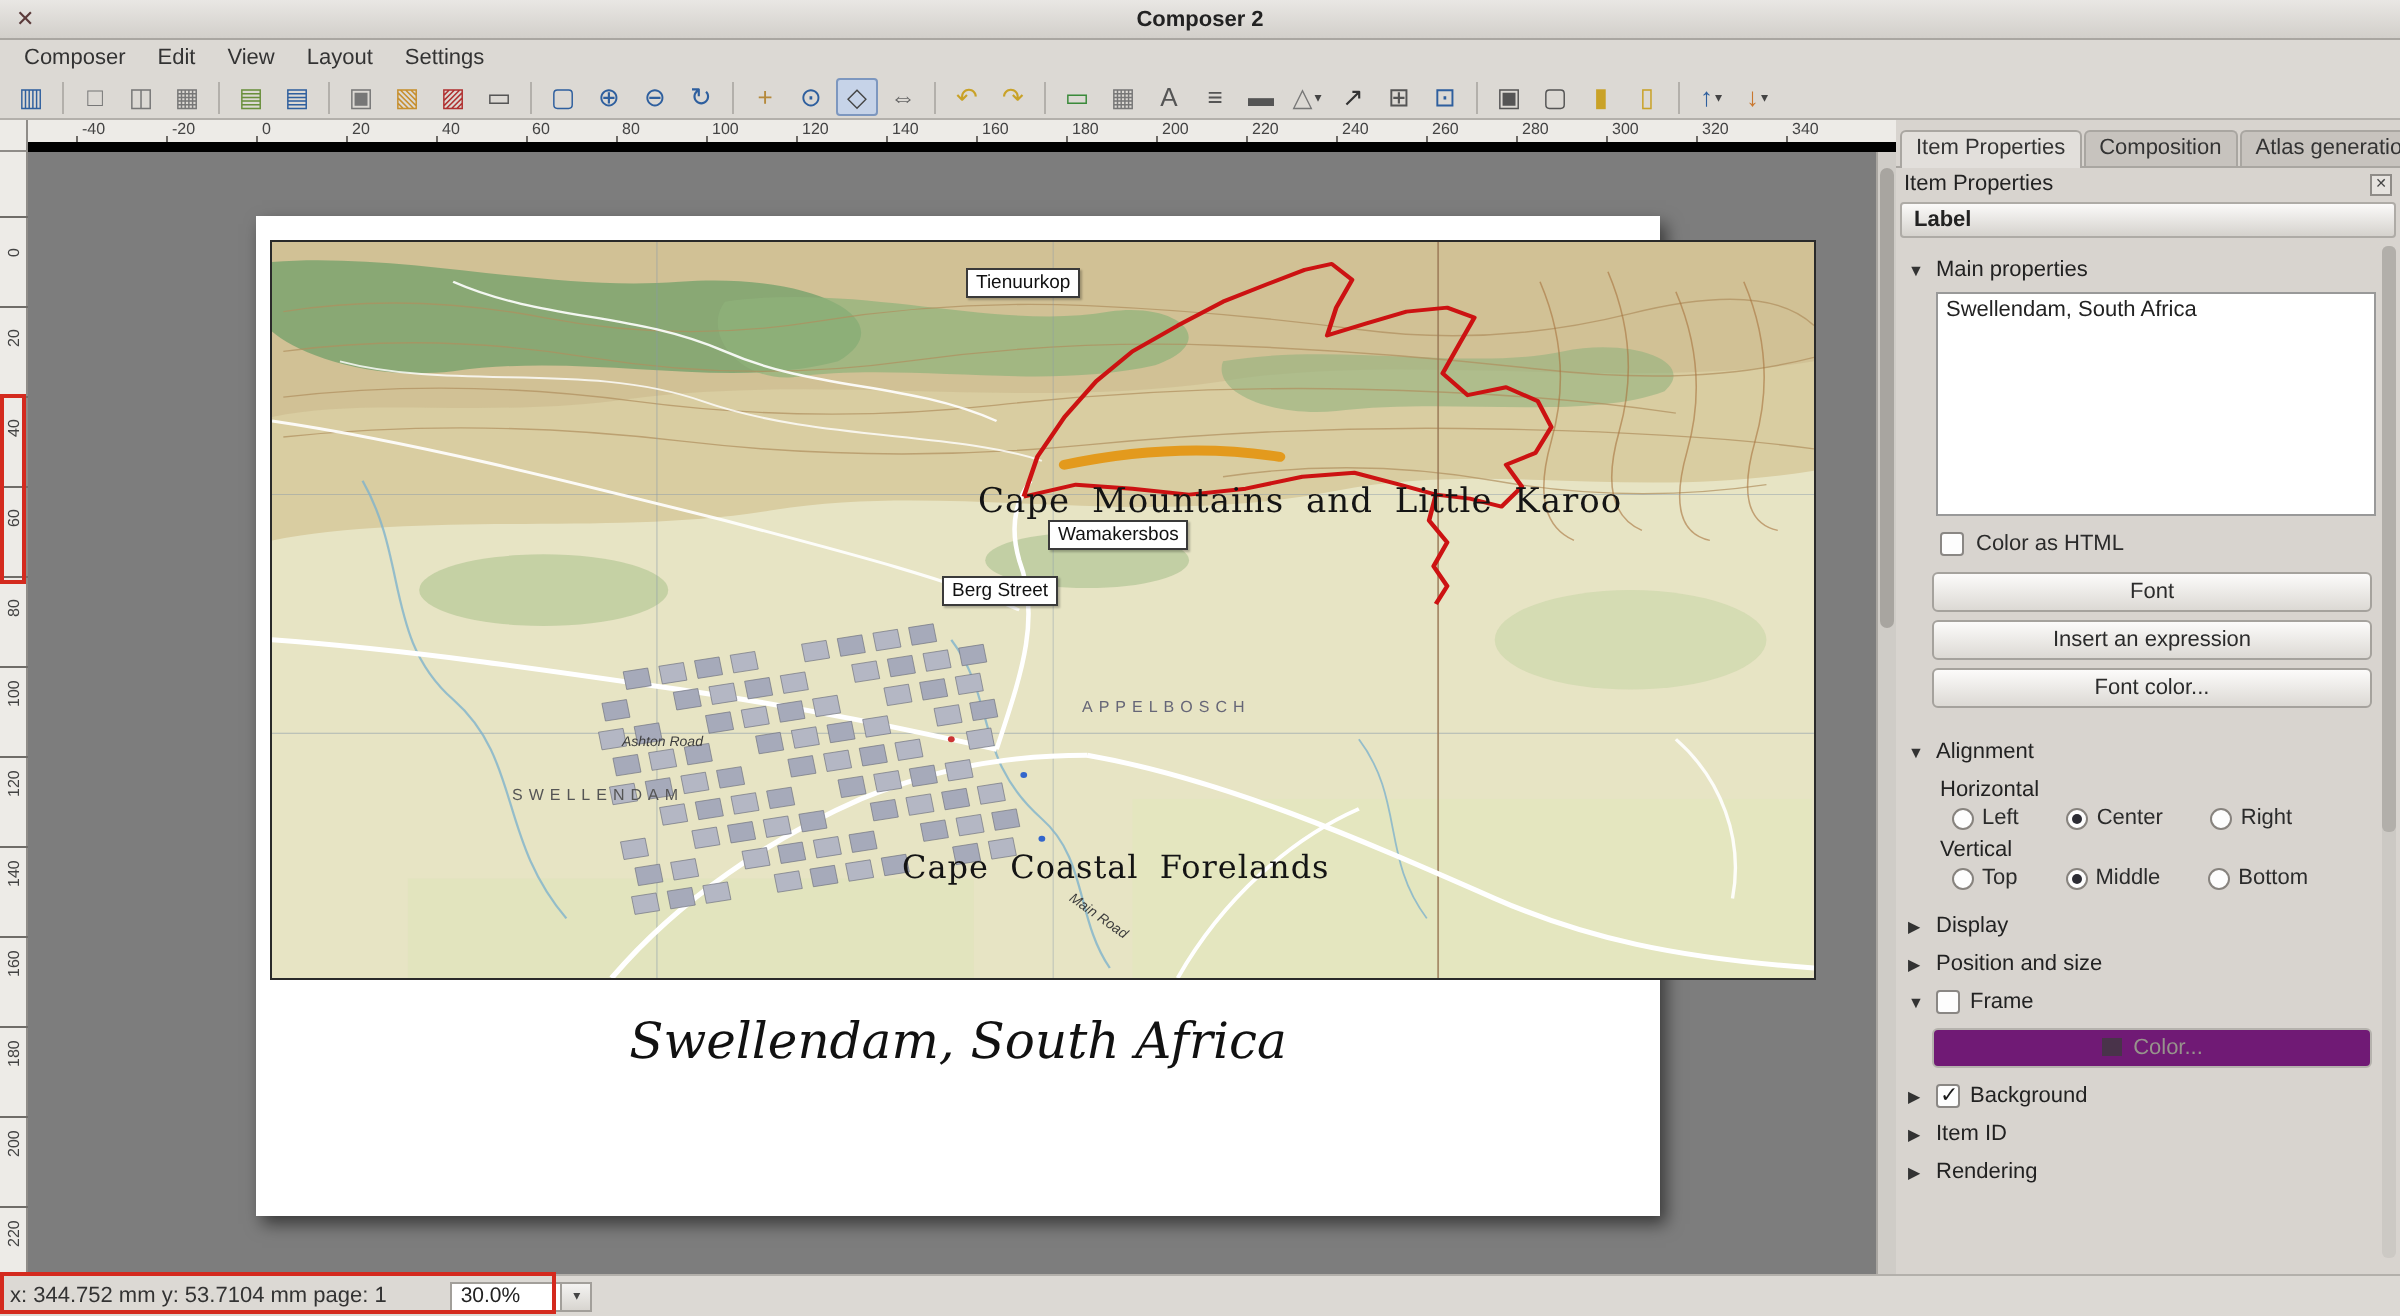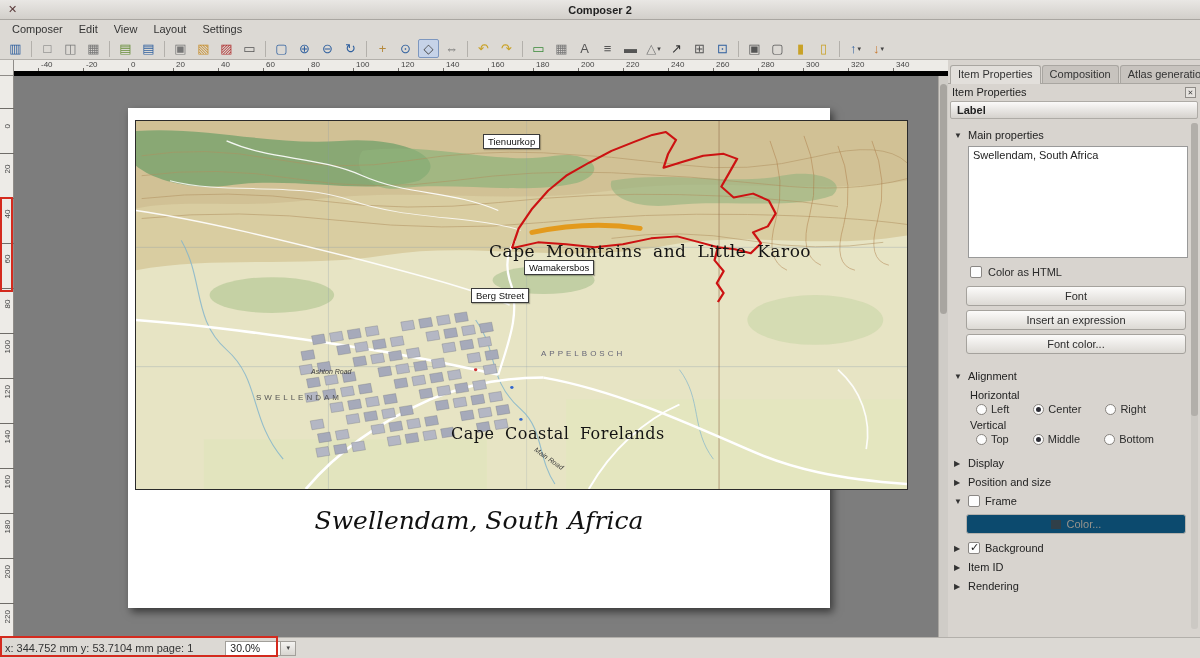--- a/index.html
+++ b/index.html
@@ -65,21 +65,21 @@
   .panel-scrollbar { position:absolute; right:2px; top:2px; bottom:8px; width:7px; background:#ccc9c4; border-radius:3px; }
   .panel-scrollbar .pthumb { position:absolute; left:0; right:0; top:0; height:58%; background:#b2afaa; border-radius:3px; }
 
   .section-row { display:flex; align-items:center; gap:5px; padding:4px 0 3px 0; color:#222; }
   .section-arrow { font-size:8px; color:#333; width:9px; }
   .text-area { height:112px; margin:2px 2px 8px 14px; background:#fff; border:1px solid #999; padding:2px 4px; font-size:11px; color:#222; }
   .check-row { display:flex; align-items:center; gap:6px; margin:4px 0 8px 16px; }
   .checkbox { width:12px; height:12px; background:#fdfdfd; border:1px solid #8a8784; border-radius:2px; position:relative; flex:none; }
   .checkbox.checked::after { content:"✓"; position:absolute; left:1px; top:-2px; font-size:11px; color:#1a1a1a; }
   .panel-btn { display:block; width:calc(100% - 16px); margin:4px 4px 4px 12px; padding:3px 0; text-align:center; background:linear-gradient(#fcfbfa,#dcd9d4); border:1px solid #a5a29d; border-radius:3px; font-size:11px; color:#2b2b2b; font-family:"Liberation Sans",sans-serif; }
-  .panel-btn.disabled { color:#97938c; background:#0c4a6e; border-color:#b5b2ad; }
+  .panel-btn.disabled { color:#97938c; background:#701a75; border-color:#b5b2ad; }
   .panel-btn .swatch { display:inline-block; width:10px; height:9px; background:#3c3c3c; margin-right:6px; vertical-align:-1px; opacity:.75; }
   .sub-label { margin:4px 0 2px 16px; color:#222; }
   .radio-row { display:flex; align-items:center; gap:24px; margin:2px 0 4px 22px; }
   .radio-opt { display:flex; align-items:center; gap:4px; }
   .radio { width:11px; height:11px; border-radius:50%; border:1px solid #87837e; background:#fdfdfd; position:relative; flex:none; }
   .radio.selected::after { content:""; position:absolute; left:2px; top:2px; width:5px; height:5px; border-radius:50%; background:#2c2c34; }
   .thickness-row { display:flex; align-items:center; gap:8px; margin:6px 4px 8px 16px; }
   .thickness-row .tl { color:#6e6b66; }
   .spinbox { flex:1; height:19px; background:#f4f3f1; border:1px solid #aeaba6; border-radius:2px; display:flex; align-items:center; justify-content:space-between; padding-left:5px; color:#8d8a85; }
   .spinbox .spin-caret { width:15px; height:100%; border-left:1px solid #c2bfba; display:flex; align-items:center; justify-content:center; font-size:7px; color:#666; }

